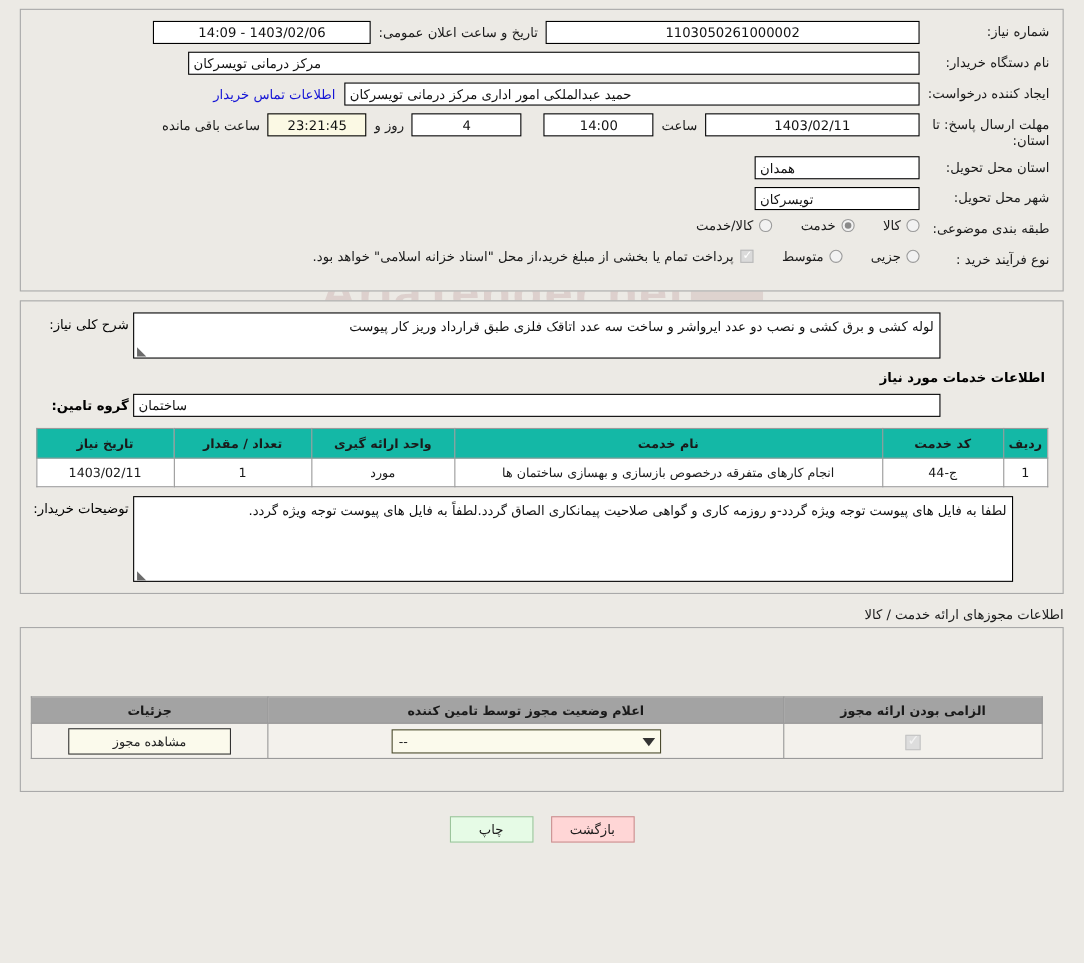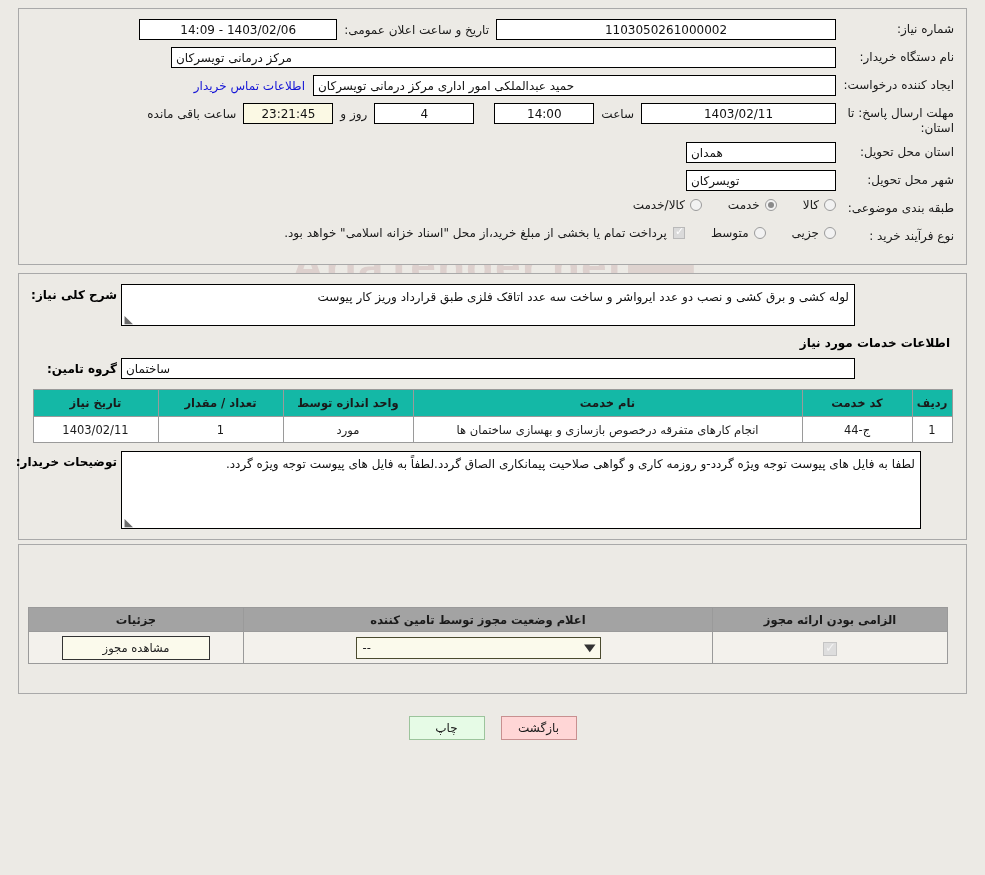--- a/index.html
+++ b/index.html
@@ -161,21 +161,21 @@
     position: absolute;
     left: 1px; top: -3px;
     font-size: 11px;
     color: #ffffff;
   }
   .note-text { font-size: 12px; color: #1a1a1a; white-space: nowrap; }
 
   
   .desc-row { display: flex; align-items: flex-start; }
   .desc-label {
-    font-size: 12px; font-weight: bold; color: #000;
+    font-size: 12px; font-weight: normal; color: #000;
     white-space: nowrap;
     padding-top: 4px;
     margin-right: 4px;
     width: 86px;
     text-align: right;
     flex: 0 0 86px;
   }
   .textarea-box {
     border: 1px solid #000;
     background: #fff;
@@ -477,21 +477,21 @@
         <div class="txtbox right" style="width:734px;">ساختمان</div>
         <div class="svcgrp-label">گروه تامین:</div>
       </div>
 
       <table class="grid">
         <thead>
           <tr>
             <th style="width:40px;">ردیف</th>
             <th style="width:110px;">کد خدمت</th>
             <th>نام خدمت</th>
-            <th style="width:130px;">واحد اندازه توسط</th>
+            <th style="width:130px;">واحد ارائه گیری</th>
             <th style="width:125px;">تعداد / مقدار</th>
             <th style="width:125px;">تاریخ نیاز</th>
           </tr>
         </thead>
         <tbody>
           <tr>
             <td>1</td>
             <td>ج-44</td>
             <td class="svc-name">انجام کارهای متفرقه درخصوص بازسازی و بهسازی ساختمان ها</td>
             <td>مورد</td>
@@ -506,20 +506,21 @@
         <div class="textarea-box ta-notes">
           <span>لطفا به فایل های پیوست توجه ویژه گردد-و روزمه کاری و گواهی صلاحیت پیمانکاری الصاق گردد.لطفاً به فایل های پیوست توجه ویژه گردد.</span>
           <span class="grip">◣</span>
         </div>
         <div class="desc-label">توضیحات خریدار:</div>
       </div>
 
     </div>
   </div>
 
+  <div class="permits-title">اطلاعات مجوزهای ارائه خدمت / کالا</div>
 
   <div class="permits-panel">
     <table class="permits">
       <thead>
         <tr>
           <th style="width:235px;">الزامی بودن ارائه مجوز</th>
           <th>اعلام وضعیت مجوز توسط تامین کننده</th>
           <th style="width:215px;">جزئیات</th>
         </tr>
       </thead>

